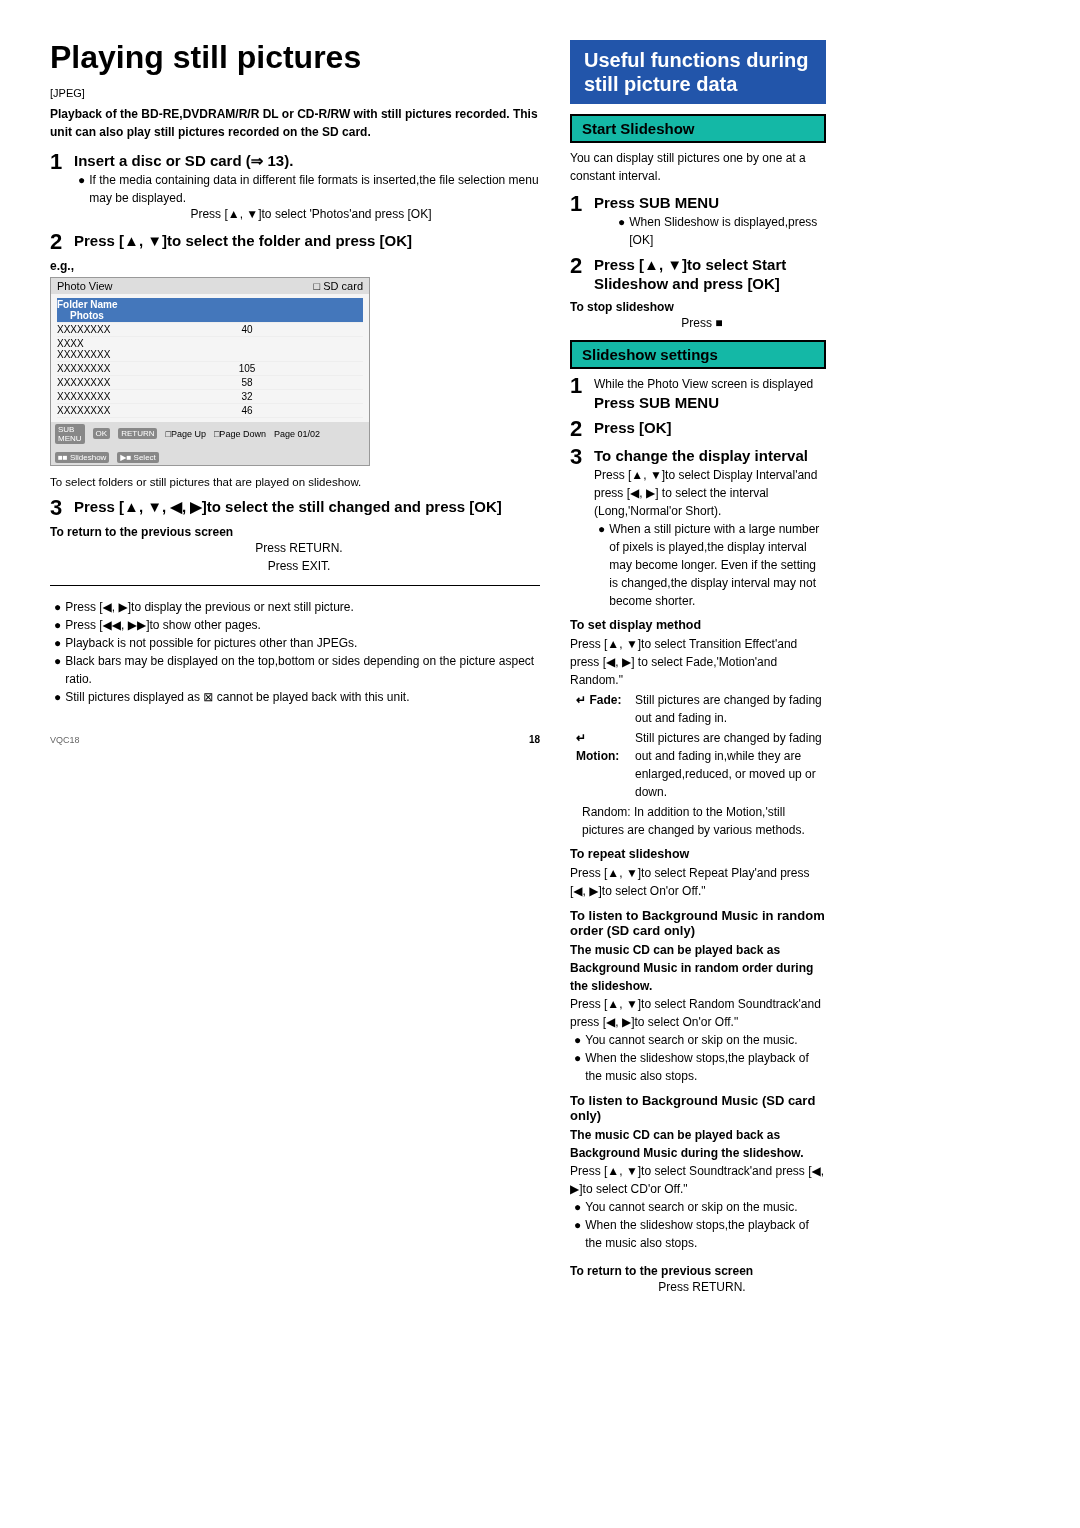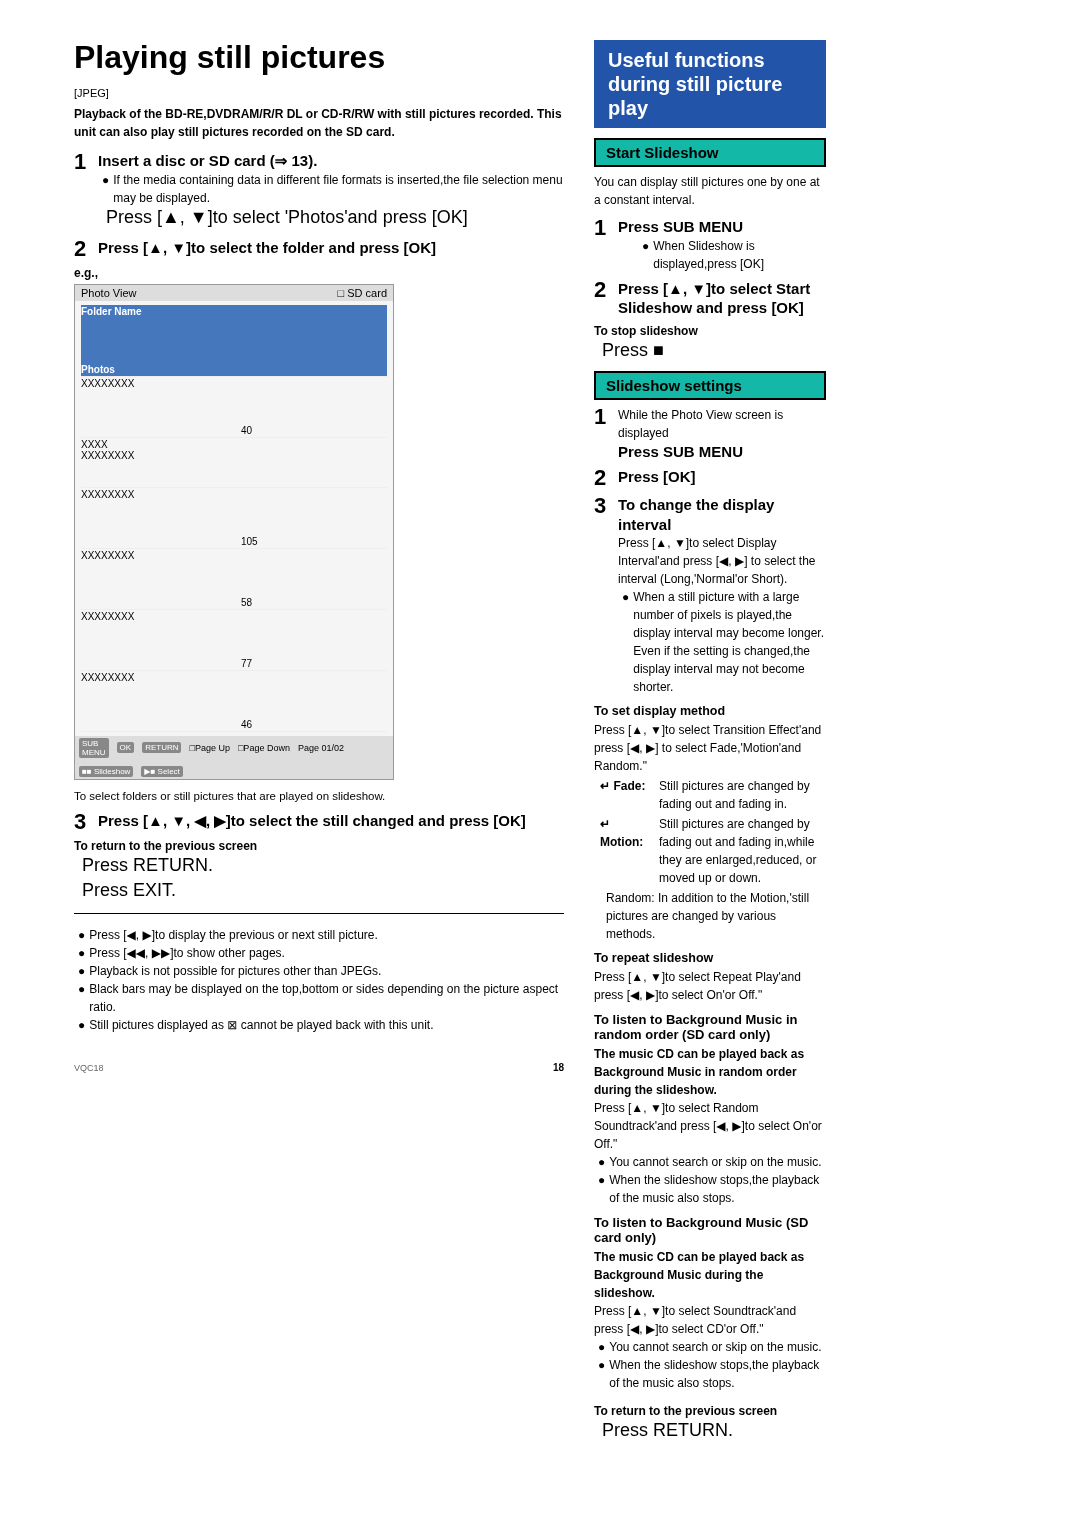--- a/index.html
+++ b/index.html
@@ -7,21 +7,21 @@
       width: 1080px;
       min-height: 1528px;
       background: #fff;
       font-family: Arial, Helvetica, sans-serif;
       font-size: 13px;
       color: #000;
     }
     .page {
       width: 876px;
       min-height: 1528px;
-      padding: 40px 50px 40px 74px;
+      padding: 40px 50px 40px 50px;
       display: flex;
       flex-direction: column;
     }
     .columns {
       display: flex;
       gap: 30px;
       flex: 1;
     }
     .left-col {
       width: 490px;
@@ -56,23 +56,24 @@
       line-height: 1.5;
       margin-left: 4px;
     }
     .bullet-item .bullet { flex-shrink: 0; }
     .sub-label {
       font-size: 12px;
       font-weight: bold;
       margin: 6px 0 2px 0;
     }
     .press-text {
-      font-size: 18px;
+      font-size: 12px;
       margin-left: 8px;
       margin-bottom: 4px;
+      text-align: center;
     }
     .eg-label {
       font-size: 12px;
       font-weight: bold;
       margin: 6px 0 4px 0;
     }
     
     .screen-mock {
       border: 1px solid #999;
       width: 320px;
@@ -95,21 +96,21 @@
       padding: 1px 0;
       border-bottom: 1px solid #eee;
     }
     .screen-row.header-row {
       background: #4477bb;
       color: #fff;
       font-weight: bold;
       flex-direction: column;
     }
     .screen-row .col1 { width: 160px; }
-    .screen-row .col2 { width: 60px; text-align: left; margin-top: 47px; }
+    .screen-row .col2 { width: 60px; text-align: center; }
     .screen-bottom {
       background: #ddd;
       padding: 2px 4px;
       font-size: 9px;
       display: flex;
       gap: 8px;
       align-items: center;
       flex-wrap: wrap;
     }
     .screen-bottom-item {
@@ -292,21 +293,21 @@
           <div class="screen-row">
             <span class="col1">XXXXXXXX</span>
               <span class="col2">105</span>
           </div>
           <div class="screen-row">
             <span class="col1">XXXXXXXX</span>
               <span class="col2">58</span>
           </div>
           <div class="screen-row">
             <span class="col1">XXXXXXXX</span>
-              <span class="col2">77</span>
+              <span class="col2">32</span>
           </div>
           <div class="screen-row">
             <span class="col1">XXXXXXXX</span>
               <span class="col2">46</span>
           </div>
         </div>
         <div class="screen-bottom">
           <span class="screen-bottom-item">
               <span class="screen-btn">SUB<br>MENU</span>
             </span>
@@ -362,21 +363,21 @@
         </div>
       </div>
 
       <div style="margin-top:auto; display:flex; justify-content:space-between; align-items:flex-end;">
         <div class="vqc-label">VQC18</div>
         <div class="page-num">18</div>
       </div>
     </div>
 
     <div class="right-col">
-      <div class="section-box-title">Useful functions during still picture play</div>
+      <div class="section-box-title">Useful functions during still picture data</div>
 
       <div class="subsection-title">Start Slideshow</div>
       <div class="right-intro">You can display still pictures one by one at a constant interval.</div>
 
       <div class="right-step-block">
         <div class="right-step-num">1</div>
         <div class="right-step-body">
           <div class="right-step-title">Press SUB MENU</div>
           <div class="bullet-item indent-block">
             <span class="bullet">●</span>

